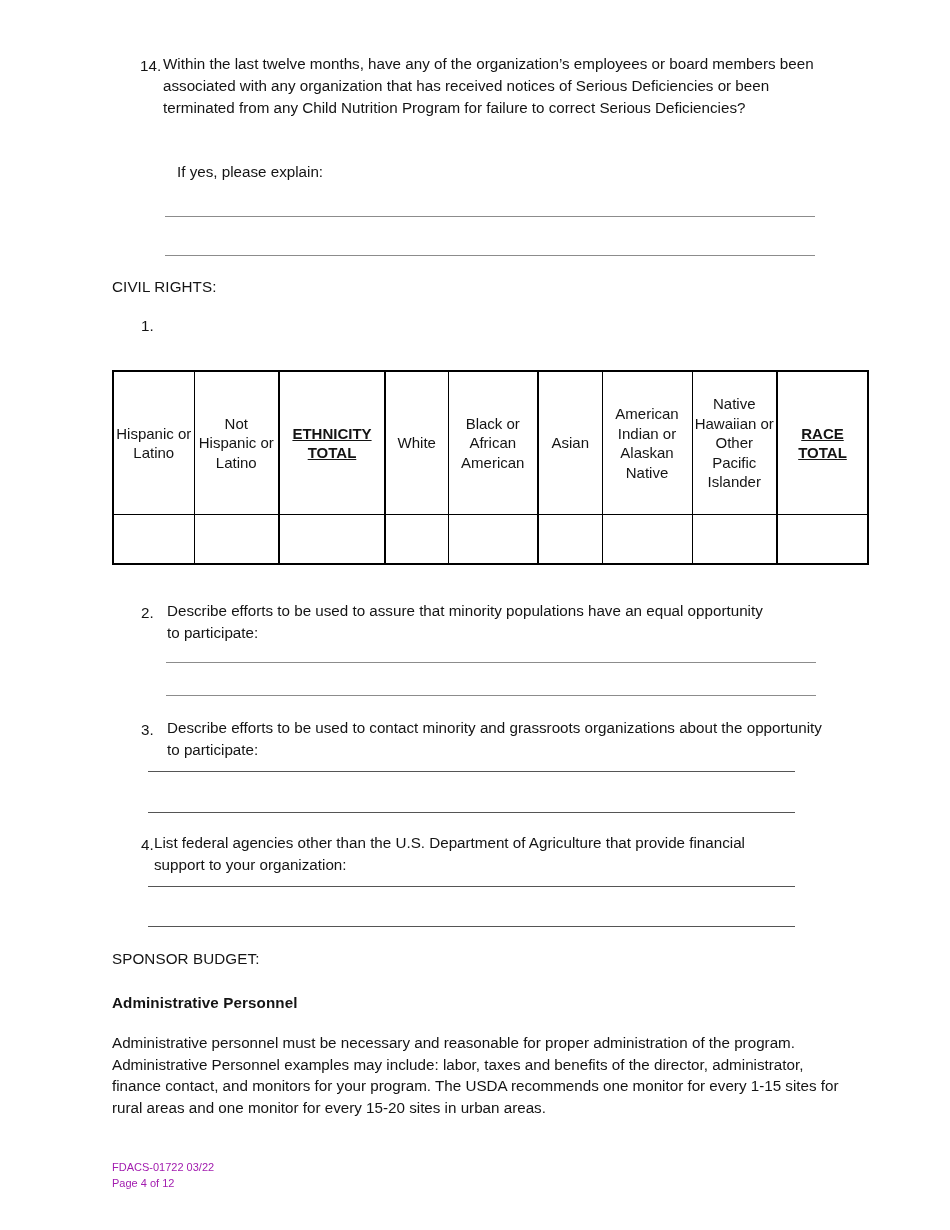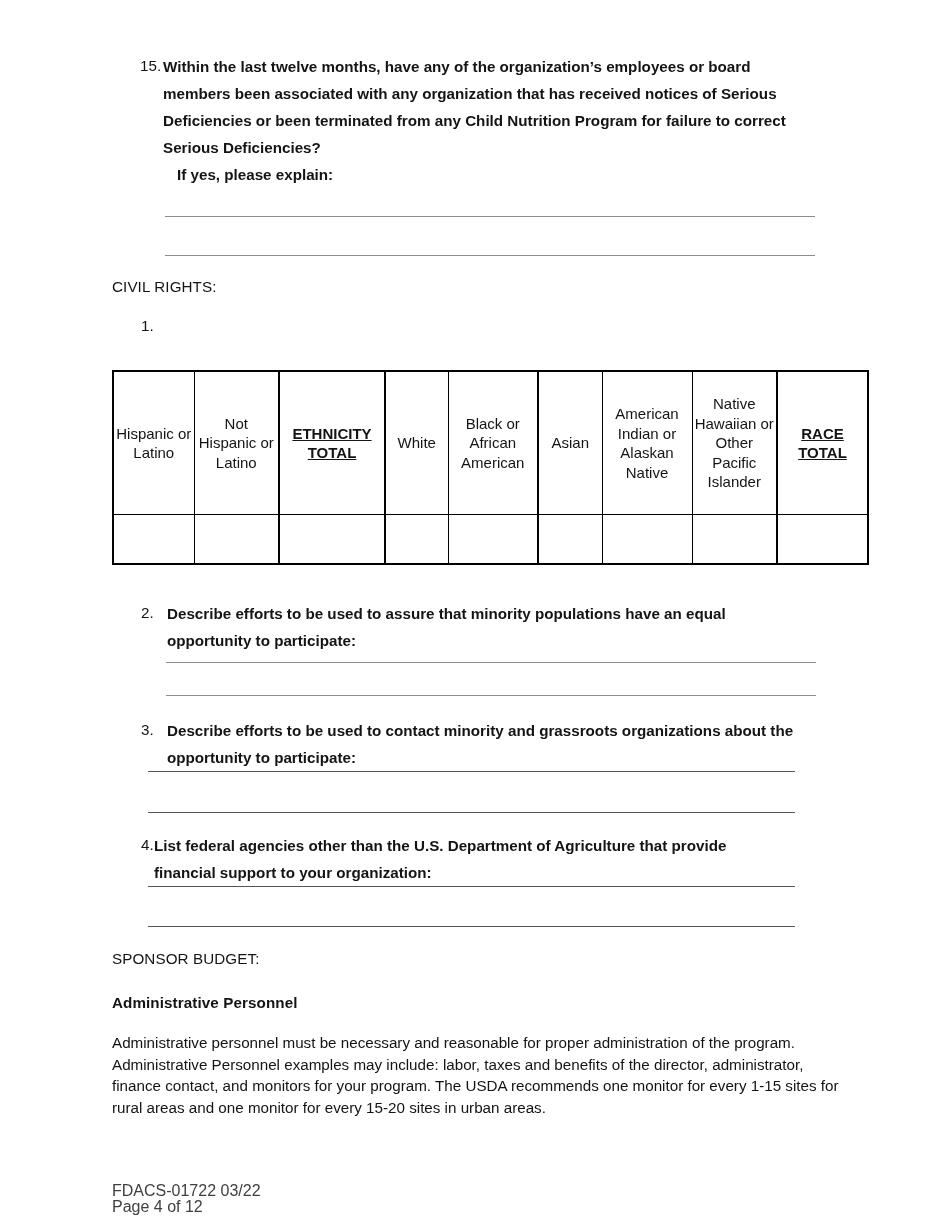--- a/index.html
+++ b/index.html
@@ -20,23 +20,22 @@
     left: 0; top: 0;
     width: 950px;
     height: 1230px;
     overflow: hidden;
   }
 
   
   .blk { position: absolute; }
   .q-text {
     font-size: 15.2px;
-    line-height: 27px;
+    line-height: 22px;
     color: #141414;
-    font-weight: bold;
   }
   .num {
     position: absolute;
     font-size: 15.2px;
     line-height: 25.5px;
     color: #141414;
   }
 
   
   .rule {
@@ -86,32 +85,31 @@
   .para {
     position: absolute;
     font-size: 15.2px;
     line-height: 21.5px;
     color: #141414;
   }
 
   
   .footer {
     position: absolute;
-    font-size: 16px;
+    font-size: 11px;
     line-height: 16px;
-    color: #404040;
-    margin-top: 24px;
+    color: #a21caf;
   }
 </style>
 </head>
 <body>
 
 <div class="page">
 
-  <div class="num" style="left:140px; top:53px;">15.</div>
+  <div class="num" style="left:140px; top:53px;">14.</div>
   <div class="q-text blk" style="left:163px; top:53px; width:655px;">Within the last twelve months, have any of the organization’s employees or board members been associated with any organization that has received notices of Serious Deficiencies or been terminated from any Child Nutrition Program for failure to correct Serious Deficiencies?</div>
 
   <div class="q-text blk" style="left:177px; top:161px; width:400px;">If yes, please explain:</div>
 
   <div class="rule" style="left:165px; top:216px; width:650px;"></div>
   <div class="rule" style="left:165px; top:255px; width:650px;"></div>
 
   <div class="heading" style="left:112px; top:276px;">CIVIL RIGHTS:</div>
 
   <div class="num" style="left:141px; top:313px;">1.</div>

